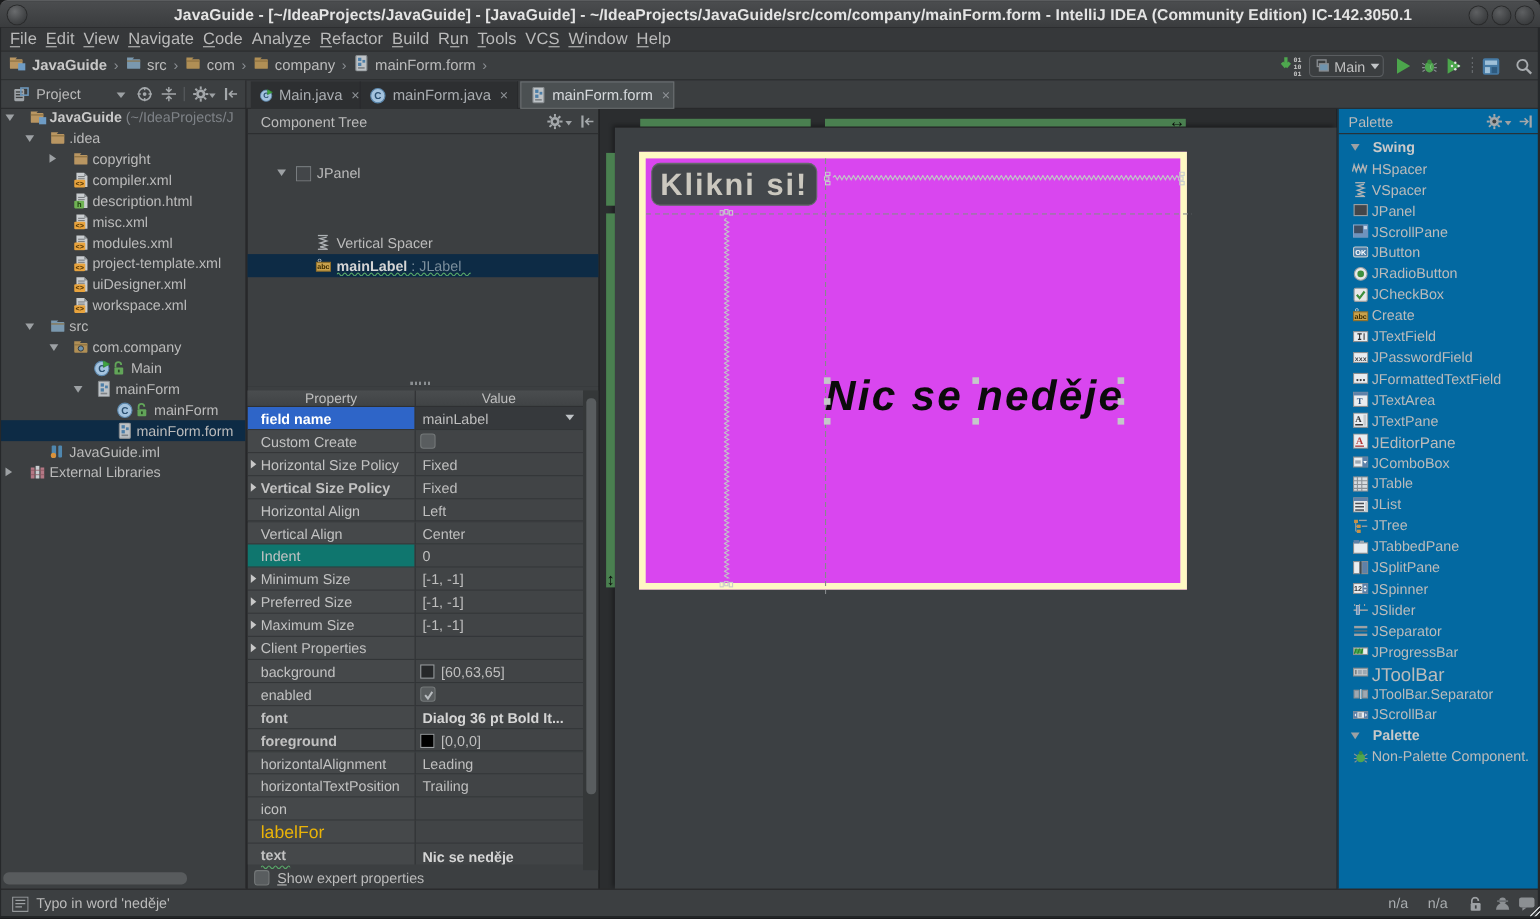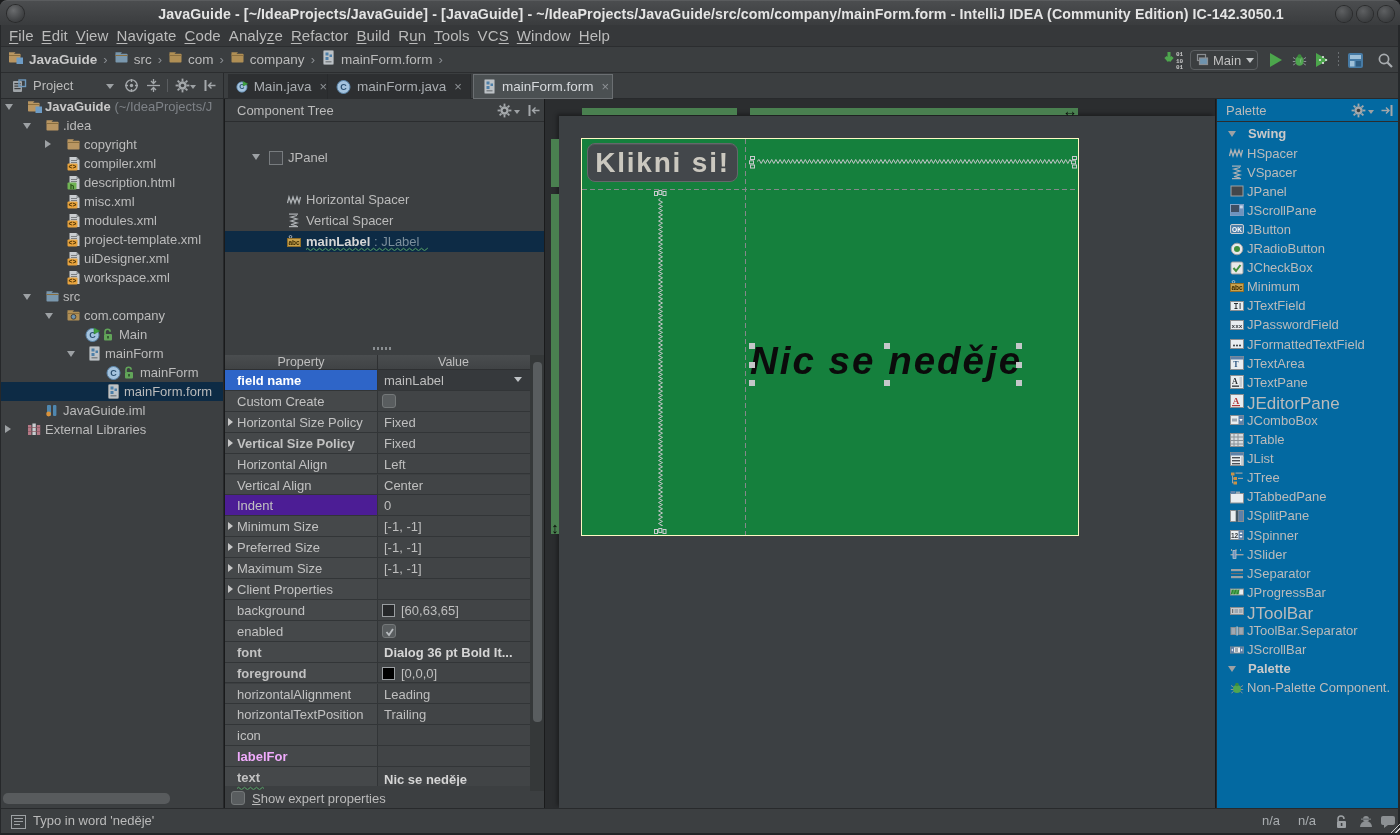--- a/index.html
+++ b/index.html
@@ -478,28 +478,20 @@
     </div>
 <div class="abs" style="left:0;top:48px;width:319px;height:21px;">
       <span style="display:inline-block;width:0;height:0;border-left:4.5px solid transparent;border-right:4.5px solid transparent;border-top:6px solid #9DA1A4;position:absolute;left:27px;top:7px"></span>
       <span class="ic" style="left:43px;top:3px;width:16px;height:15px">
         <svg width="14" height="14" viewBox="0 0 14 14">
           <rect x="0.5" y="0.5" width="13" height="13" fill="#434649" stroke="#787C7F"></rect>
         </svg>
       </span>
       <span class="abs tx" style="left:63px;top:3px;font-size:13px;color:#BBBBBB">JPanel</span>
     </div>
-<div class="abs" style="left:0;top:90px;width:319px;height:21px;">
-      <span class="ic" style="left:61px;top:3px;width:16px;height:15px">
-        <svg width="15" height="14" viewBox="0 0 15 14">
-          <polyline points="0.5,10 2,4 4,10 6,4 8,10 10,4 12,10 13.5,4" fill="none" stroke="#AEB2B5" stroke-width="1.3"></polyline>
-        </svg>
-      </span>
-      <span class="abs tx" style="left:81px;top:3px;font-size:13px;color:#BBBBBB">Horizontal Spacer</span>
-    </div>
 <div class="abs" style="left:0;top:111px;width:319px;height:21px;">
       <span class="ic" style="left:61px;top:3px;width:16px;height:15px">
         <svg width="14" height="15" viewBox="0 0 14 15">
           <rect x="2" y="0.5" width="9" height="1.2" fill="#AEB2B5"></rect>
           <polyline points="10,2.5 4,4 10,6 4,8 10,10 4,11.5 10,13" fill="none" stroke="#AEB2B5" stroke-width="1.2"></polyline>
           <rect x="2" y="13" width="9" height="1.2" fill="#AEB2B5"></rect>
         </svg>
       </span>
       <span class="abs tx" style="left:81px;top:3px;font-size:13px;color:#BBBBBB">Vertical Spacer</span>
     </div>
@@ -559,21 +551,21 @@
       </div>
       <div class="abs" style="left:152px;top:83.6px;width:153px;height:20.90px;background:#414446;border-bottom:1px solid #323537;border-left:1px solid #323537">
         <span class="abs tx" style="left:6px;top:3px;font-size:13px;font-weight:normal;color:#BFBFBF">Left</span>
       </div>
       <div class="abs" style="left:0;top:104.5px;width:152px;height:20.90px;background:#45484A;border-bottom:1px solid #323537">
         <span class="abs tx" style="left:12px;top:3px;font-size:13px;font-weight:normal;color:#C2C2C2">Vertical Align</span>
       </div>
       <div class="abs" style="left:152px;top:104.5px;width:153px;height:20.90px;background:#414446;border-bottom:1px solid #323537;border-left:1px solid #323537">
         <span class="abs tx" style="left:6px;top:3px;font-size:13px;font-weight:normal;color:#BFBFBF">Center</span>
       </div>
-      <div class="abs" style="left:0;top:125.4px;width:152px;height:20.90px;background:#4c1d95;border-bottom:1px solid #323537">
+      <div class="abs" style="left:0;top:125.4px;width:152px;height:20.90px;background:#0f766e;border-bottom:1px solid #323537">
         <span class="abs tx" style="left:12px;top:3px;font-size:13px;font-weight:normal;color:#C2C2C2">Indent</span>
       </div>
       <div class="abs" style="left:152px;top:125.4px;width:153px;height:20.90px;background:#414446;border-bottom:1px solid #323537;border-left:1px solid #323537">
         <span class="abs tx" style="left:6px;top:3px;font-size:13px;font-weight:normal;color:#BFBFBF">0</span>
       </div>
       <div class="abs" style="left:0;top:146.3px;width:152px;height:20.90px;background:#45484A;border-bottom:1px solid #323537">
         <span style="position:absolute;left:3px;top:6px;width:0;height:0;border-top:4px solid transparent;border-bottom:4px solid transparent;border-left:5.5px solid #C8C8C8"></span>
         <span class="abs tx" style="left:12px;top:3px;font-size:13px;font-weight:normal;color:#C2C2C2">Minimum Size</span>
       </div>
       <div class="abs" style="left:152px;top:146.3px;width:153px;height:20.90px;background:#414446;border-bottom:1px solid #323537;border-left:1px solid #323537">
@@ -638,21 +630,21 @@
         <span class="abs tx" style="left:12px;top:3px;font-size:13px;font-weight:normal;color:#C2C2C2">horizontalTextPosition</span>
       </div>
       <div class="abs" style="left:152px;top:334.4px;width:153px;height:20.90px;background:#414446;border-bottom:1px solid #323537;border-left:1px solid #323537">
         <span class="abs tx" style="left:6px;top:3px;font-size:13px;font-weight:normal;color:#BFBFBF">Trailing</span>
       </div>
       <div class="abs" style="left:0;top:355.3px;width:152px;height:20.90px;background:#45484A;border-bottom:1px solid #323537">
         <span class="abs tx" style="left:12px;top:3px;font-size:13px;font-weight:normal;color:#C2C2C2">icon</span>
       </div>
       <div class="abs" style="left:152px;top:355.3px;width:153px;height:20.90px;background:#414446;border-bottom:1px solid #323537;border-left:1px solid #323537"></div>
       <div class="abs" style="left:0;top:376.2px;width:152px;height:20.90px;background:#45484A;border-bottom:1px solid #323537">
-        <span class="abs tx" style="left:12px;top:3px;font-size:13px;font-weight:bold;color:#f0abfc">labelFor</span>
+        <span class="abs tx" style="left:12px;top:3px;font-size:16px;font-weight:normal;color:#eab308">labelFor</span>
       </div>
       <div class="abs" style="left:152px;top:376.2px;width:153px;height:20.90px;background:#414446;border-bottom:1px solid #323537;border-left:1px solid #323537"></div>
       <div class="abs" style="left:0;top:397.1px;width:152px;height:20.90px;background:#45484A;border-bottom:1px solid #323537">
         <span class="abs tx" style="left:12px;top:3px;font-size:13px;font-weight:bold;color:#C2C2C2">text</span>
       </div>
       <div class="abs" style="left:152px;top:397.1px;width:153px;height:20.90px;background:#414446;border-bottom:1px solid #323537;border-left:1px solid #323537">
         <span class="abs tx" style="left:6px;top:5px;font-size:13px;font-weight:bold;color:#D5D5D5">Nic se neděje</span>
       </div>
     </div>
     <div class="abs" style="left:12px;top:435px;width:27px;height:4px;overflow:hidden">
@@ -668,21 +660,21 @@
     </div>
 </div>
 <div class="abs" style="left:545px;top:99px;width:670px;height:709px;background:#2B2D2F">
 <div class="abs" style="left:14px;top:17px;width:656px;height:692px;background:#3C4043;box-shadow:-2px -2px 4px rgba(0,0,0,0.35)"></div>
 <div class="abs" style="left:37px;top:9px;width:155px;height:7px;background:#4A8050"></div>
 <div class="abs" style="left:205px;top:9px;width:328px;height:7px;background:#4A8050"></div>
 <div class="abs" style="left:517px;top:4px;width:16px;height:16px;color:#0A0A0A;font-size:15px;font-weight:bold;line-height:15px;text-align:center">↔</div>
 <div class="abs" style="left:6px;top:40px;width:8px;height:48px;background:#4A8050"></div>
 <div class="abs" style="left:6px;top:95px;width:8px;height:340px;background:#4A8050"></div>
 <div class="abs" style="left:2px;top:421px;width:16px;height:16px;color:#0A0A0A;font-size:15px;font-weight:bold;line-height:15px;text-align:center">↕</div>
-<div class="abs" style="left:36px;top:39px;width:498px;height:398px;border:1px solid #fef9c3;background:#15803d">
+<div class="abs" style="left:36px;top:39px;width:498px;height:398px;border:6px solid #fef9c3;background:#d946ef">
 <div class="abs" style="left:163px;top:0;width:1px;height:396px;background:repeating-linear-gradient(180deg,#85898B 0 5px,transparent 5px 8px)"></div>
 <div class="abs" style="left:0;top:50px;width:496px;height:1px;background:repeating-linear-gradient(90deg,#85898B 0 5px,transparent 5px 8px)"></div>
 <div class="abs" style="left:5px;top:4px;width:151px;height:39px;border-radius:8px;background:#43474B;border:1px solid #64686B;box-shadow:inset 0 1px 0 rgba(255,255,255,0.07)">
         <div class="row" style="left:0;top:0;width:100%;height:100%;justify-content:center">
           <span style="font-size:28px;font-weight:bold;color:#CBC8BF;letter-spacing:1.8px">Klikni si!</span>
         </div>
       </div>
 </div>
 <div class="abs" style="left:204px;top:57px">
       <svg width="7" height="13" viewBox="0 0 7 13" style="display:block">
@@ -828,21 +820,21 @@
       <span class="abs tx" style="left:30px;top:2px;font-size:13px;color:#BBBBBB">JCheckBox</span>
     </div>
 <div class="abs" style="left:0;top:178.2px;width:184px;height:19px">
       <span class="ic" style="left:12px;top:2px;width:15px;height:15px">
         <svg width="14" height="14" viewBox="0 0 14 14">
           <circle cx="3.5" cy="1.8" r="1.3" fill="none" stroke="#C9CDD0" stroke-width="0.8"></circle>
           <rect x="0.5" y="3.5" width="13" height="8" fill="#C8A24D" stroke="#8F6E2A"></rect>
           <text x="7" y="9.8" font-size="6.5" font-weight="bold" fill="#3A2A00" text-anchor="middle" font-family="Liberation Sans">abc</text>
         </svg>
       </span>
-      <span class="abs tx" style="left:30px;top:2px;font-size:13px;color:#BBBBBB">Minimum</span>
+      <span class="abs tx" style="left:30px;top:2px;font-size:13px;color:#BBBBBB">Create</span>
     </div>
 <div class="abs" style="left:0;top:197.3px;width:184px;height:19px">
       <span class="ic" style="left:12px;top:2px;width:15px;height:15px">
         <svg width="14" height="14" viewBox="0 0 14 14">
           <rect x="0.5" y="2.5" width="13" height="9" fill="#E9EDF0" stroke="#8A8E91"></rect>
           <path d="M4 4.5 h4 M6 4.5 v5 M4.5 9.5 h3" stroke="#2B2F33" stroke-width="1" fill="none"></path>
           <rect x="9.5" y="4" width="1.2" height="6" fill="#555A5E"></rect>
         </svg>
       </span>
       <span class="abs tx" style="left:30px;top:2px;font-size:13px;color:#BBBBBB">JTextField</span>
@@ -889,21 +881,21 @@
       <span class="abs tx" style="left:30px;top:2px;font-size:13px;color:#BBBBBB">JTextPane</span>
     </div>
 <div class="abs" style="left:0;top:292.8px;width:184px;height:19px">
       <span class="ic" style="left:12px;top:2px;width:15px;height:15px">
         <svg width="14" height="14" viewBox="0 0 14 14">
           <rect x="0.5" y="0.5" width="13" height="13" fill="#E9EDF0" stroke="#8A8E91"></rect>
           <text x="6" y="9.5" font-size="9" font-weight="bold" fill="#B13A3A" text-anchor="middle" font-family="Liberation Serif">A</text>
           <rect x="2" y="11" width="8" height="1.2" fill="#B13A3A"></rect>
         </svg>
       </span>
-      <span class="abs tx" style="left:30px;top:2px;font-size:17px;color:#BBBBBB">JEditorPane</span>
+      <span class="abs tx" style="left:30px;top:2px;font-size:14px;color:#BBBBBB">JEditorPane</span>
     </div>
 <div class="abs" style="left:0;top:311.9px;width:184px;height:19px">
       <span class="ic" style="left:12px;top:2px;width:15px;height:15px">
         <svg width="14" height="14" viewBox="0 0 14 14">
           <rect x="0.5" y="2.5" width="13" height="9" fill="#E9EDF0" stroke="#8A8E91"></rect>
           <rect x="8.5" y="2.5" width="5" height="9" fill="#5E81A8"></rect>
           <path d="M9.3 6 h3.4 l-1.7 2.5 z" fill="#FFFFFF"></path>
           <rect x="2" y="5.5" width="5" height="3" fill="#9DA8B2"></rect>
         </svg>
       </span>

